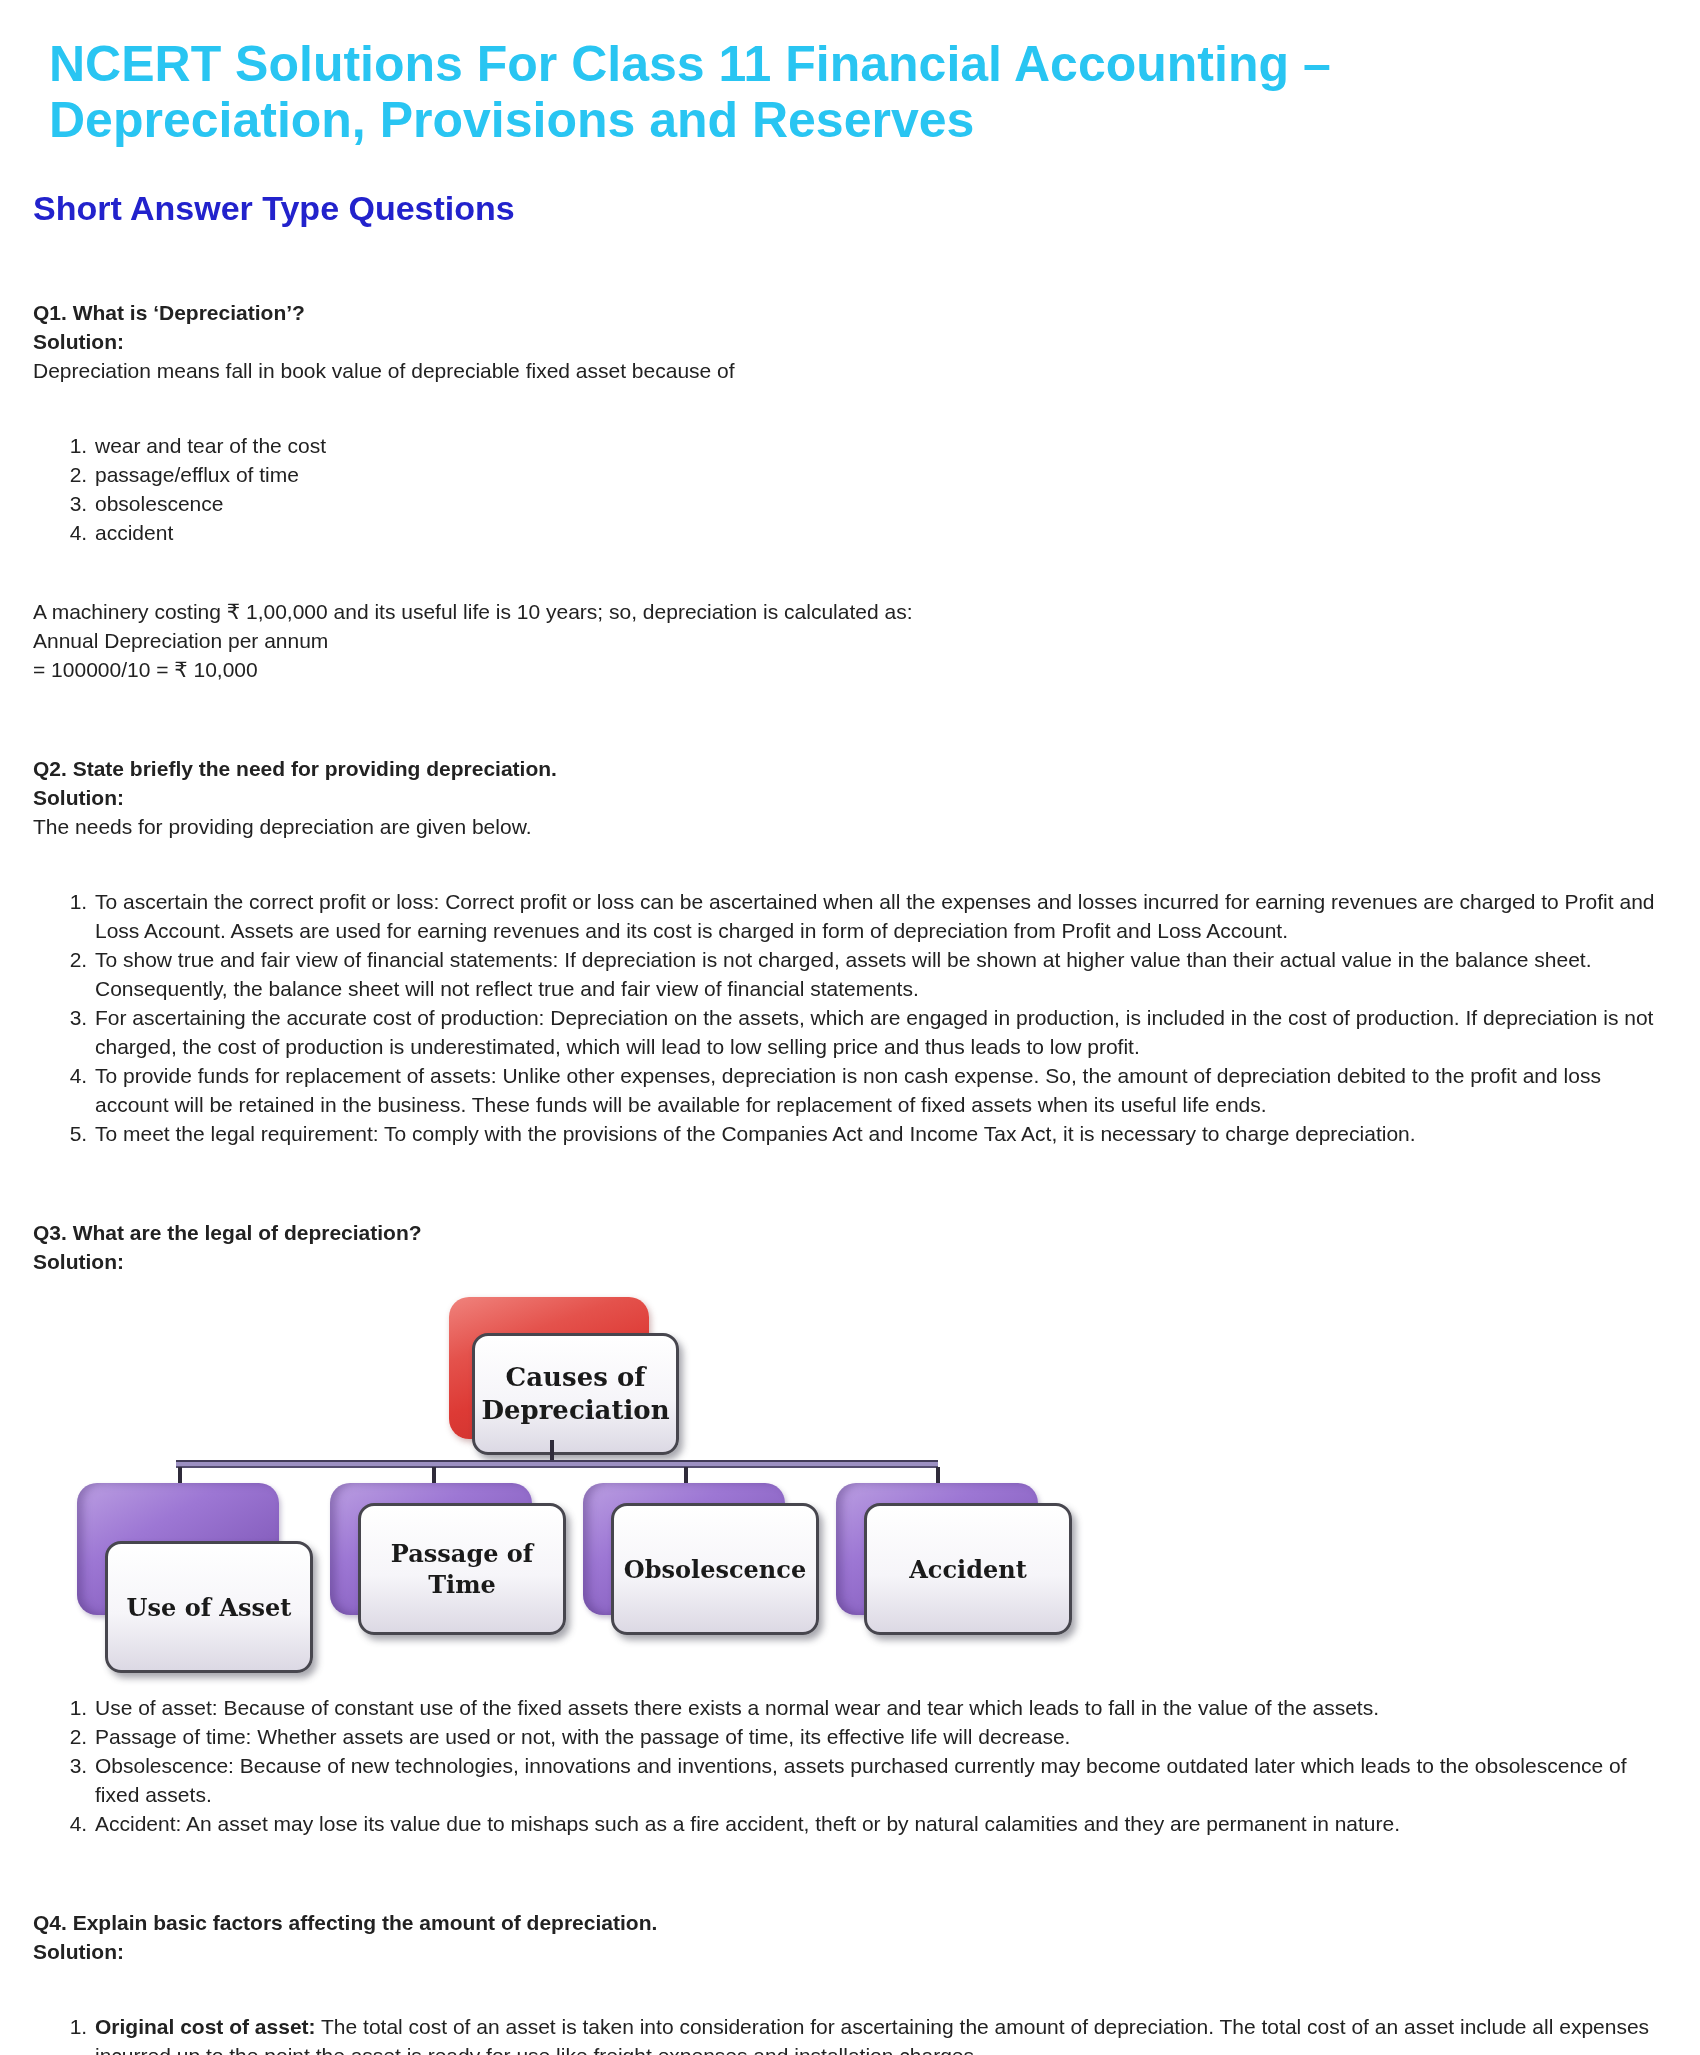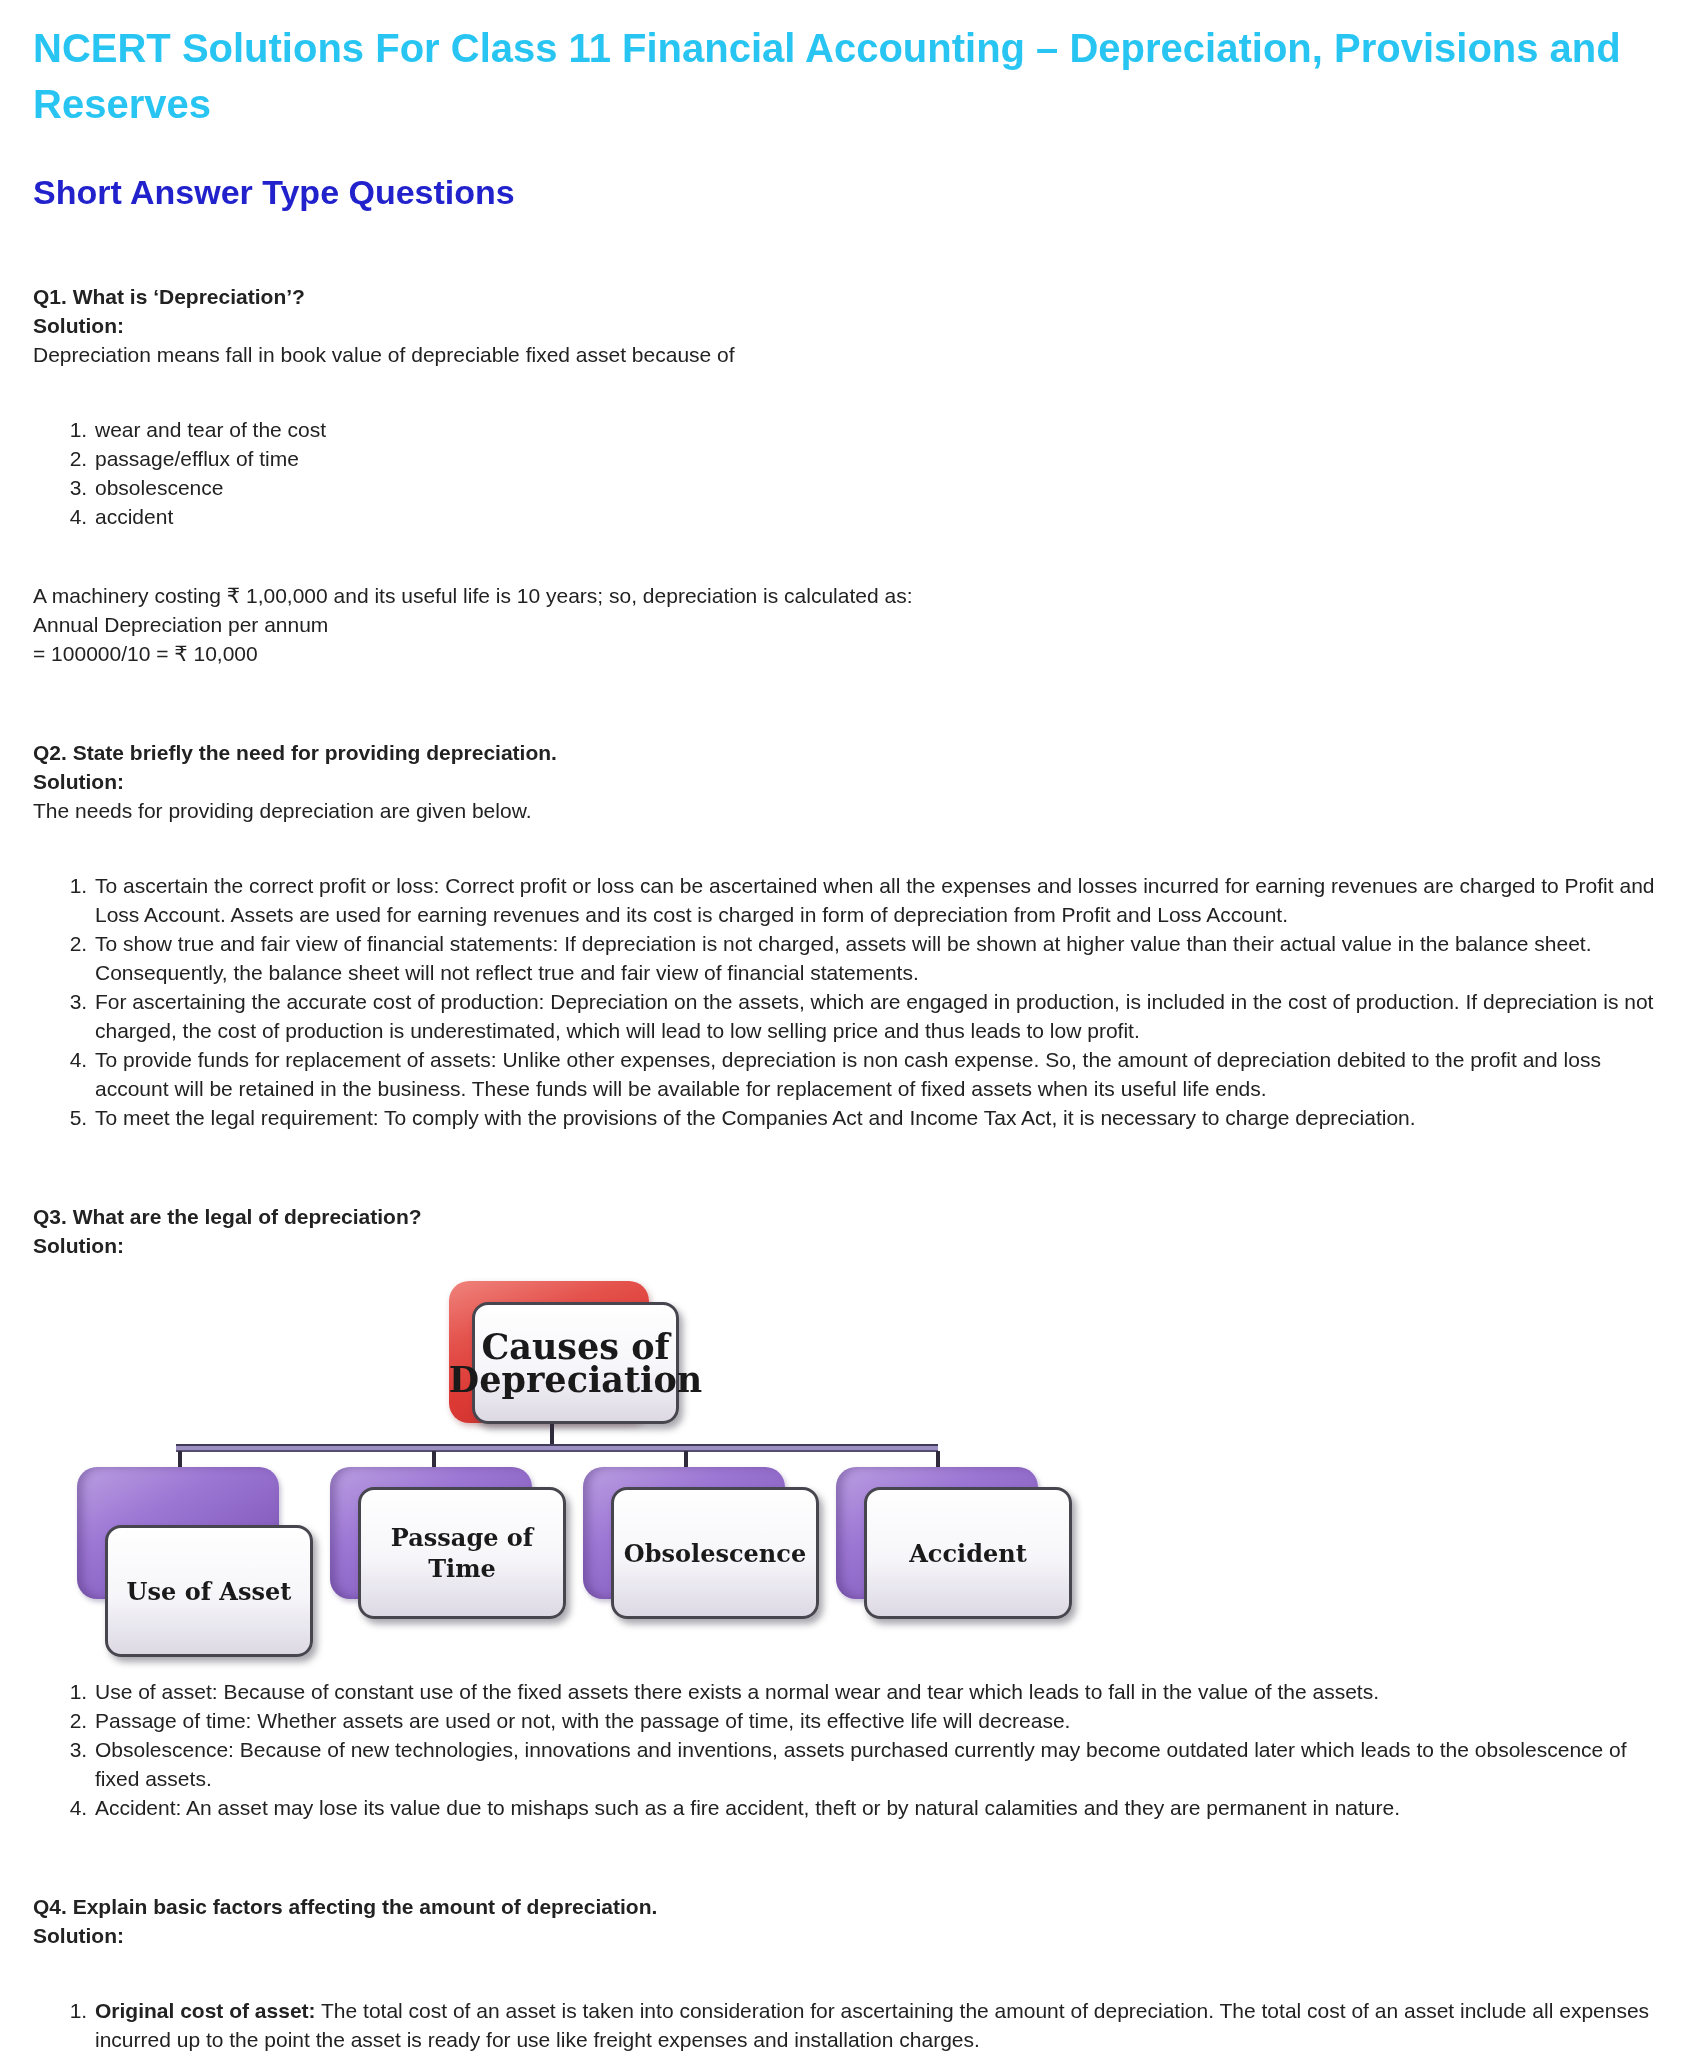--- a/index.html
+++ b/index.html
@@ -8,22 +8,22 @@
     min-height: 2055px;
     box-sizing: border-box;
     background: #ffffff;
     font-family: "Liberation Sans", "DejaVu Sans", sans-serif;
     font-size: 21px;
     line-height: 29px;
     color: #222222;
     padding: 20px 36px 40px 33px;
   }
   h1 {
-    margin: 0;
-    font-size: 40px;
+    margin: 16px;
+    font-size: 50px;
     line-height: 56px;
     font-weight: bold;
     color: #29c5f2;
   }
   h2 {
     margin: 40px 0 0 0;
     font-size: 34px;
     line-height: 40px;
     font-weight: bold;
     color: #2222cc;
@@ -69,22 +69,22 @@
     align-items: center;
     justify-content: center;
     text-align: center;
     font-family: "DejaVu Serif", "Liberation Serif", serif;
     font-weight: bold;
     color: #1a1a1a;
     padding: 0 8px;
     box-sizing: border-box;
   }
   .root-front {
-    left: 439px; top: 23px; width: 207px; height: 122px;
-    font-size: 35px; line-height: 33px;
+    left: 439px; top: 38px; width: 207px; height: 122px;
+    font-size: 26px; line-height: 33px;
   }
   .child-front {
     top: 208px; width: 208px; height: 132px;
     font-size: 24px; line-height: 31px;
   }
   .connector { position: absolute; background: #2f2b3a; }
   .vline-root { left: 517px; top: 145px; width: 4px; height: 22px; }
   .hbar {
     position: absolute;
     left: 143px; top: 165px; width: 762px; height: 4px;

